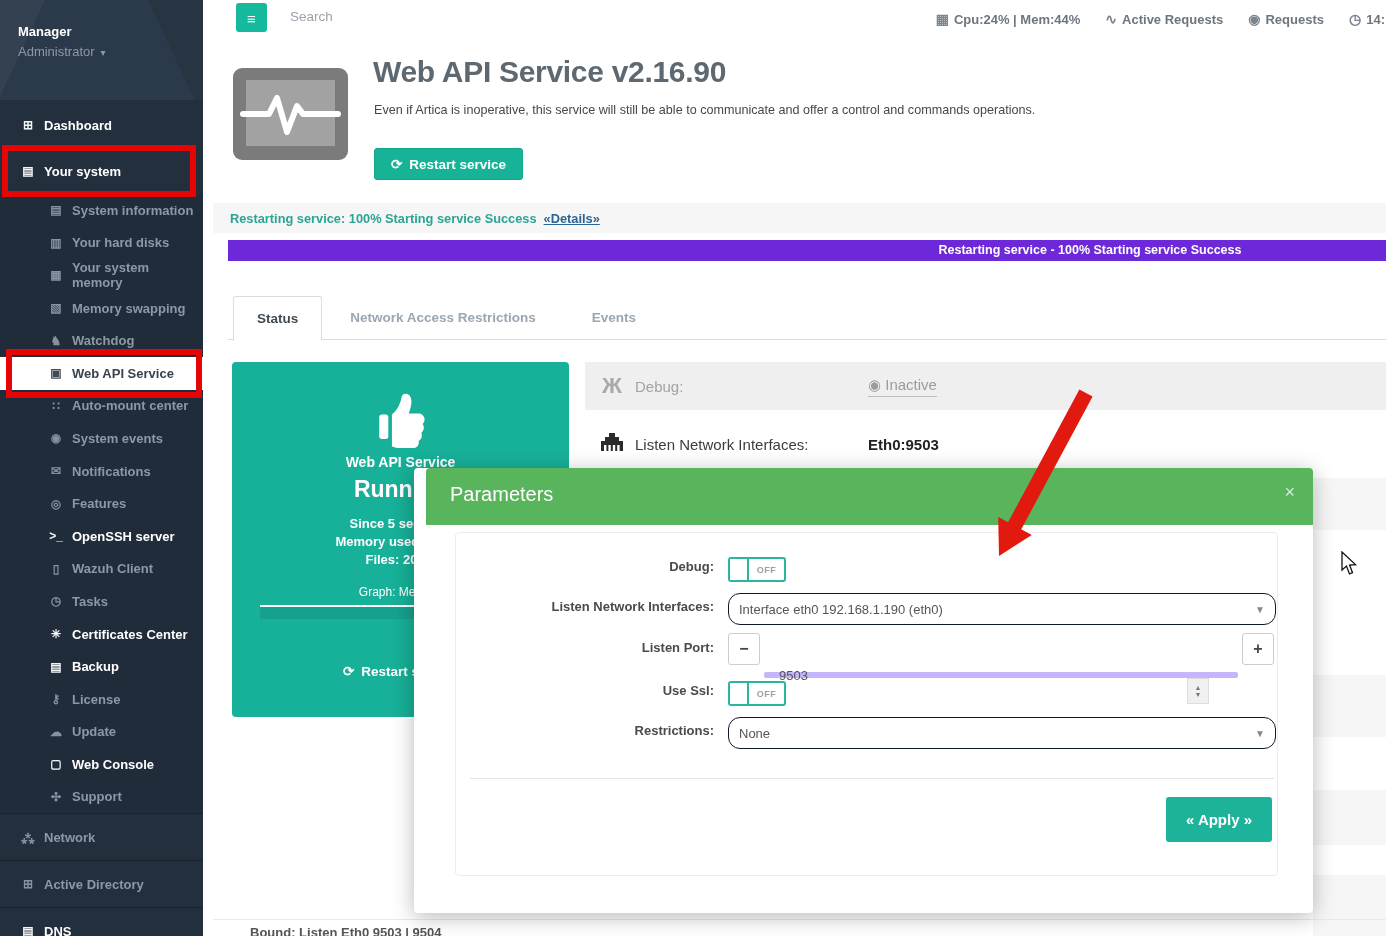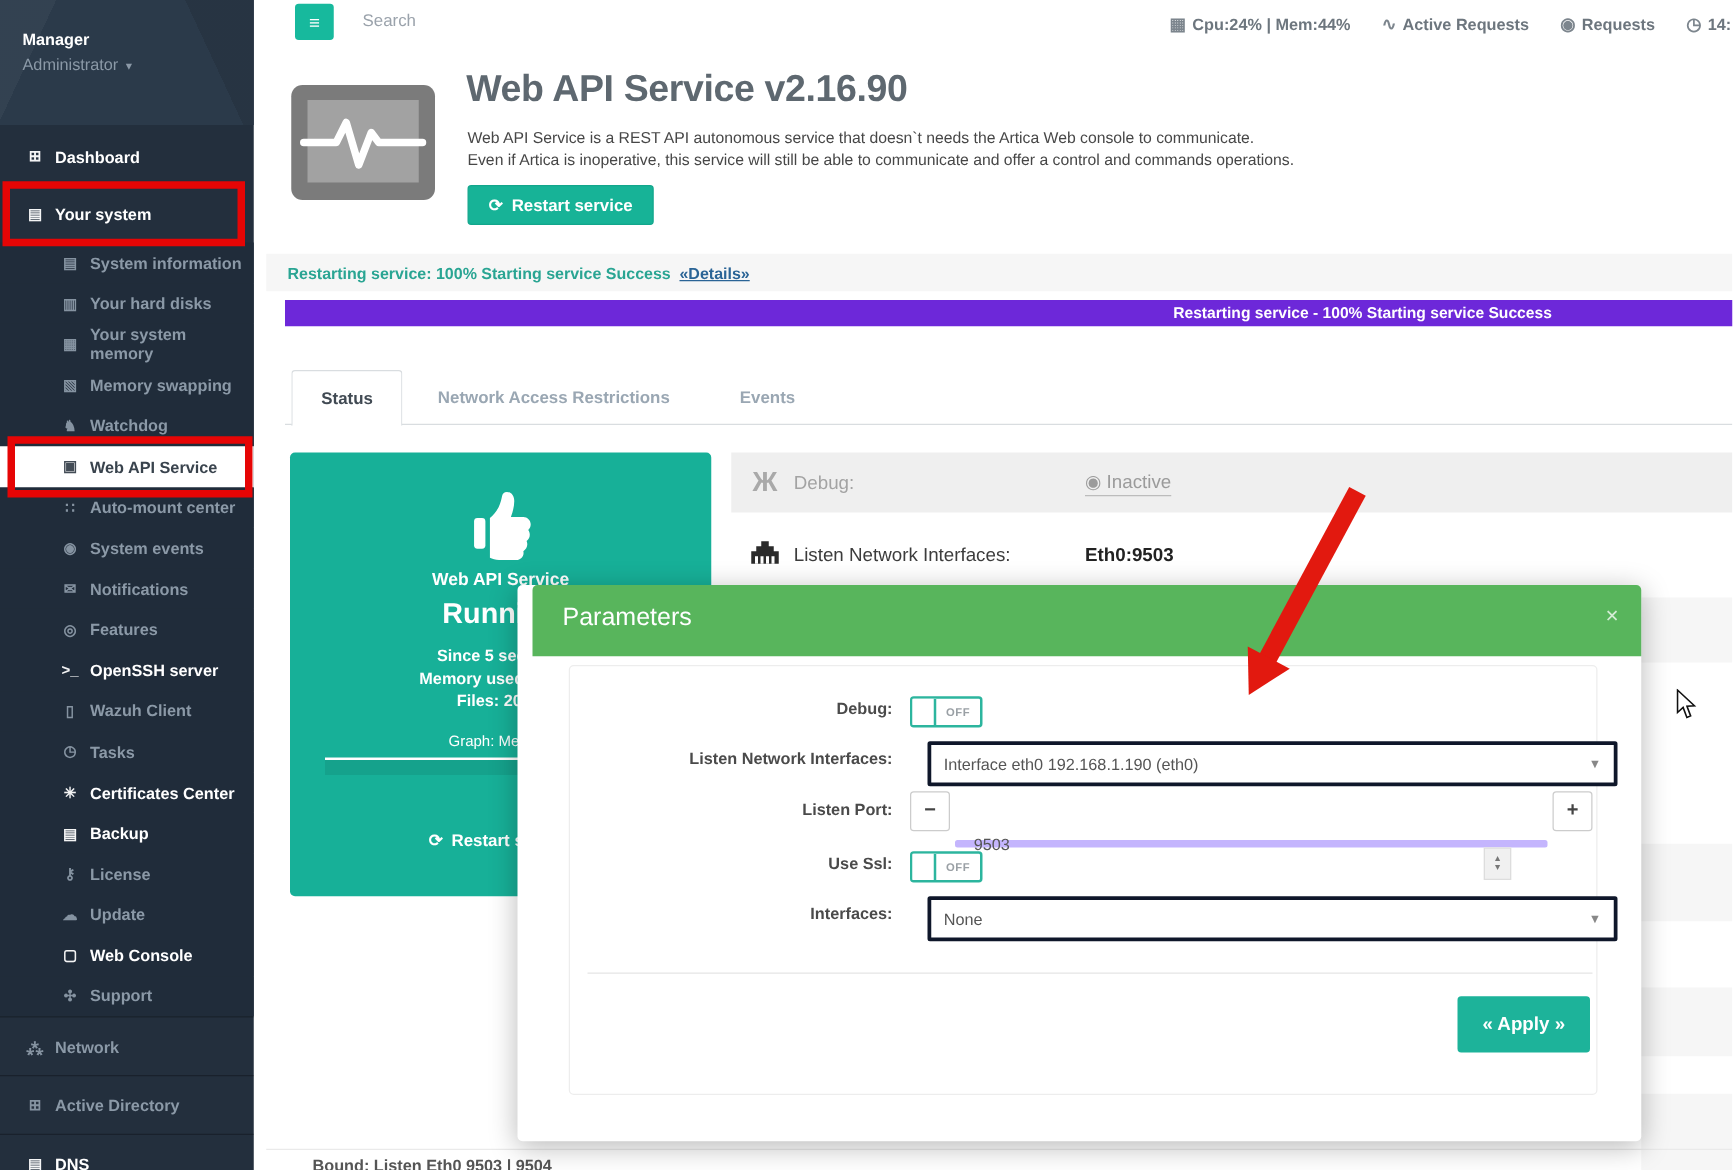--- a/index.html
+++ b/index.html
@@ -110,22 +110,22 @@
        font-size:18px;cursor:pointer;}
   .panel{position:absolute;left:41px;top:64px;width:821px;height:342px;border:1px solid #ededed;
        border-radius:4px;background:#fff;}
   .m-label{position:absolute;left:60px;width:240px;text-align:right;font-size:13px;
        font-weight:700;color:#4a4a4a;}
   .toggle{position:absolute;left:314px;width:54px;height:21px;border:2px solid #2cb59e;
        border-radius:3px;background:#fff;display:flex;cursor:pointer;}
   .toggle .knob{width:17px;border-right:2px solid #2cb59e;background:#fff;}
   .toggle .off{flex:1;display:flex;align-items:center;justify-content:center;
        font-size:9px;color:#9aa0a5;letter-spacing:.5px;font-weight:700;}
-  .select{position:absolute;left:328px;width:546px;height:30px;border:3px solid #0f172a;
-       border-radius:2px;display:flex;align-items:center;cursor:pointer;background:#fff;}
+  .select{position:absolute;left:314px;width:546px;height:30px;border:1px solid #0f172a;
+       border-radius:12px;display:flex;align-items:center;cursor:pointer;background:#fff;}
   .select .val{margin-left:10px;font-size:13px;color:#555;}
   .select .caret{position:absolute;right:10px;font-size:10px;color:#888;}
   .port-group{position:absolute;left:314px;width:546px;height:32px;display:flex;gap:4px;}
   .pg-btn{width:32px;height:32px;border:1px solid #ccc;border-radius:3px;background:#fff;
        font-size:16px;color:#444;display:flex;align-items:center;justify-content:center;
        cursor:pointer;box-sizing:border-box;font-weight:700;}
   .pg-input{flex:1;position:relative;border:3px solid #c4b5fd;border-radius:2px;
        display:flex;align-items:center;background:#fff;margin-top:39px;}
   .pg-input .val{margin-left:12px;font-size:13px;color:#555;}
   .spinner{position:absolute;right:26px;top:3px;width:20px;height:24px;background:#f0f0f0;
@@ -274,21 +274,20 @@
   </div>
 
   <div class="app-tile">
     <div class="scr"></div>
     <svg width="103" height="44" viewBox="0 0 103 44">
       <polyline points="4,22 30,22 38,6 48,40 58,14 64,22 99,22" fill="none" stroke="#fff" stroke-width="6" stroke-linejoin="round" stroke-linecap="round"></polyline>
     </svg>
   </div>
   <div class="page-title">Web API Service v2.16.90</div>
   <div class="desc">
-    <div>Web API Service is a REST API autonomous service that doesn`t needs the Artica Web console to communicate.</div>
     <div>Even if Artica is inoperative, this service will still be able to communicate and offer a control and commands operations.</div>
   </div>
   <button class="btn-restart">
     <span>⟳</span>
     <span>Restart service</span>
   </button>
 
   <div class="status-strip">
     <span class="status-msg">Restarting service: 100% Starting service Success</span>
     <a class="details-link">«Details»</a>
@@ -384,21 +383,21 @@
       </div>
       <button class="pg-btn">+</button>
     </div>
 
     <div class="m-label" style="top:215px;">Use Ssl:</div>
     <div class="toggle" style="top:213px;">
       <span class="knob"></span>
       <span class="off">OFF</span>
     </div>
 
-    <div class="m-label" style="top:255px;">Interfaces:</div>
+    <div class="m-label" style="top:255px;">Restrictions:</div>
     <div class="select" style="top:249px;">
       <span class="val">None</span>
       <span class="caret">▼</span>
     </div>
 
     <div class="m-sep" style="top:310px;"></div>
     <button class="btn-apply">« Apply »</button>
   </div>
 
   <svg class="overlay-svg" width="1386" height="936">

